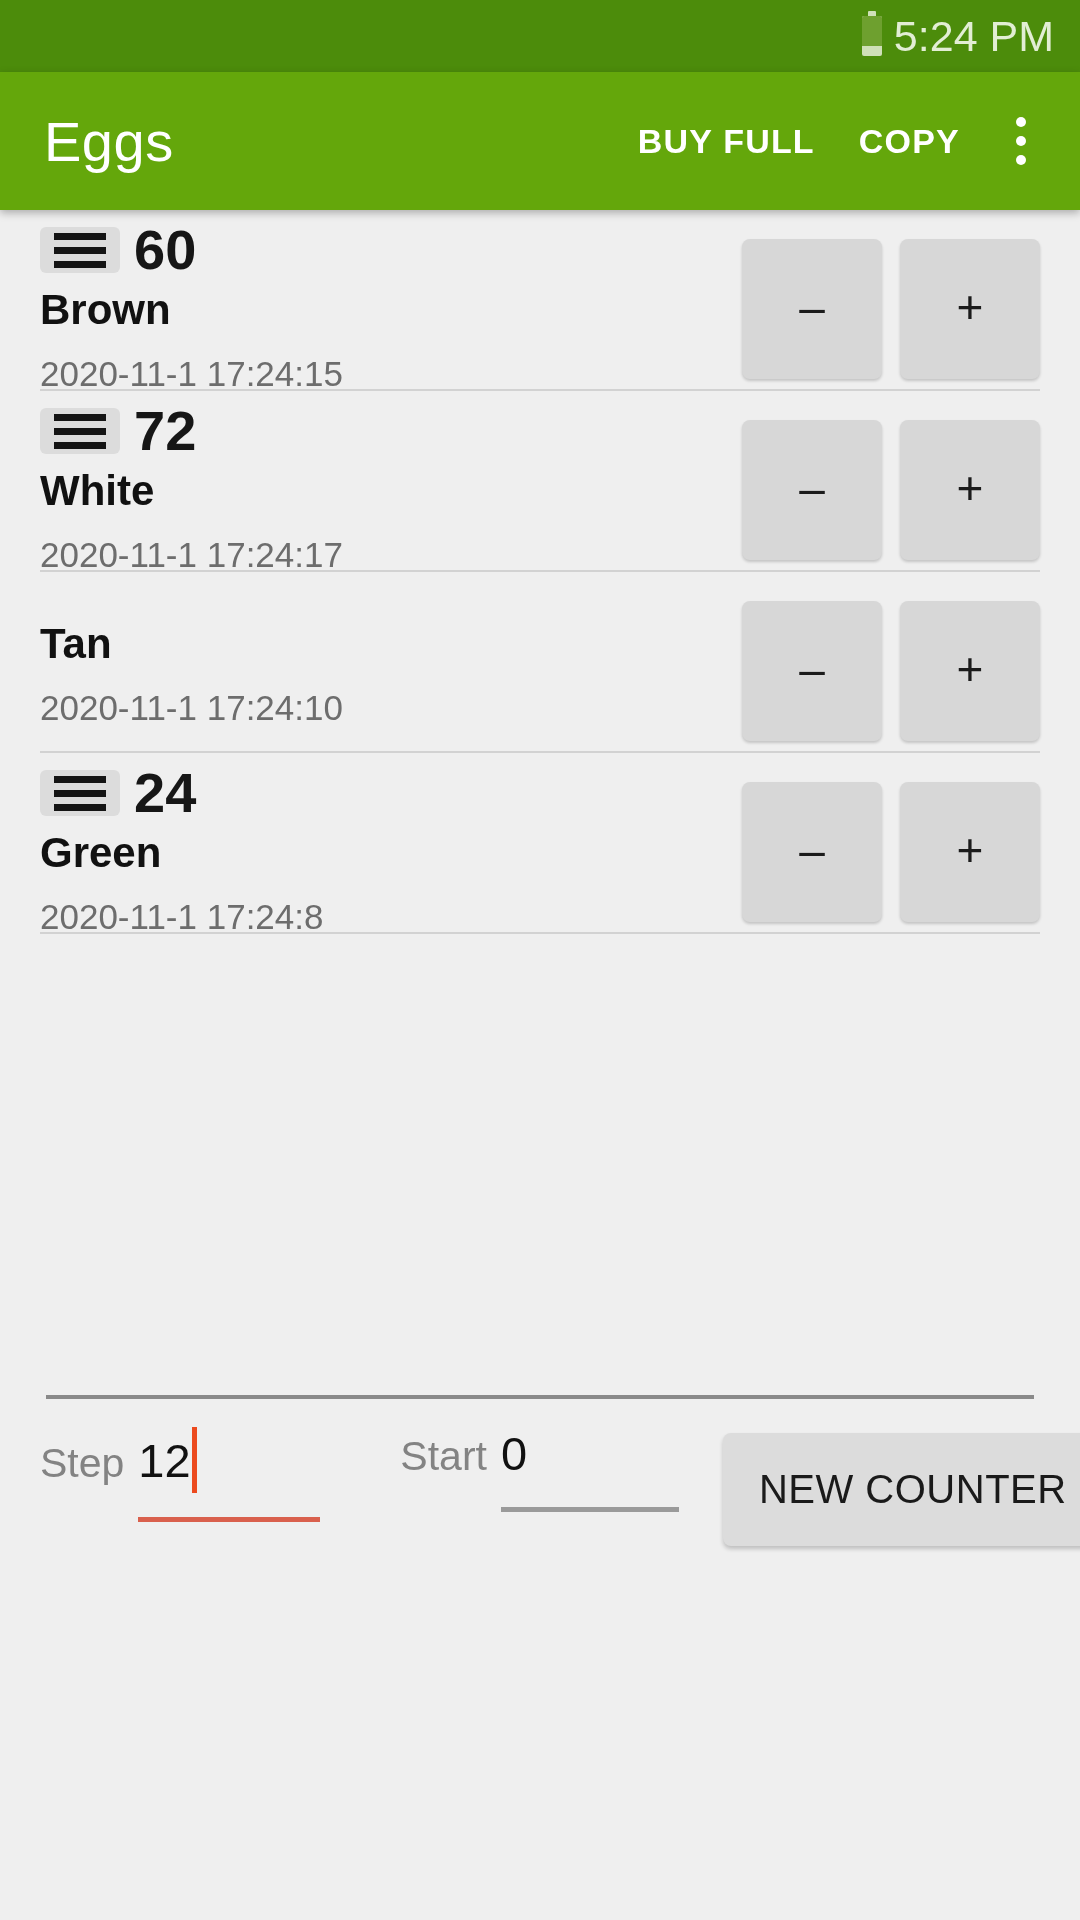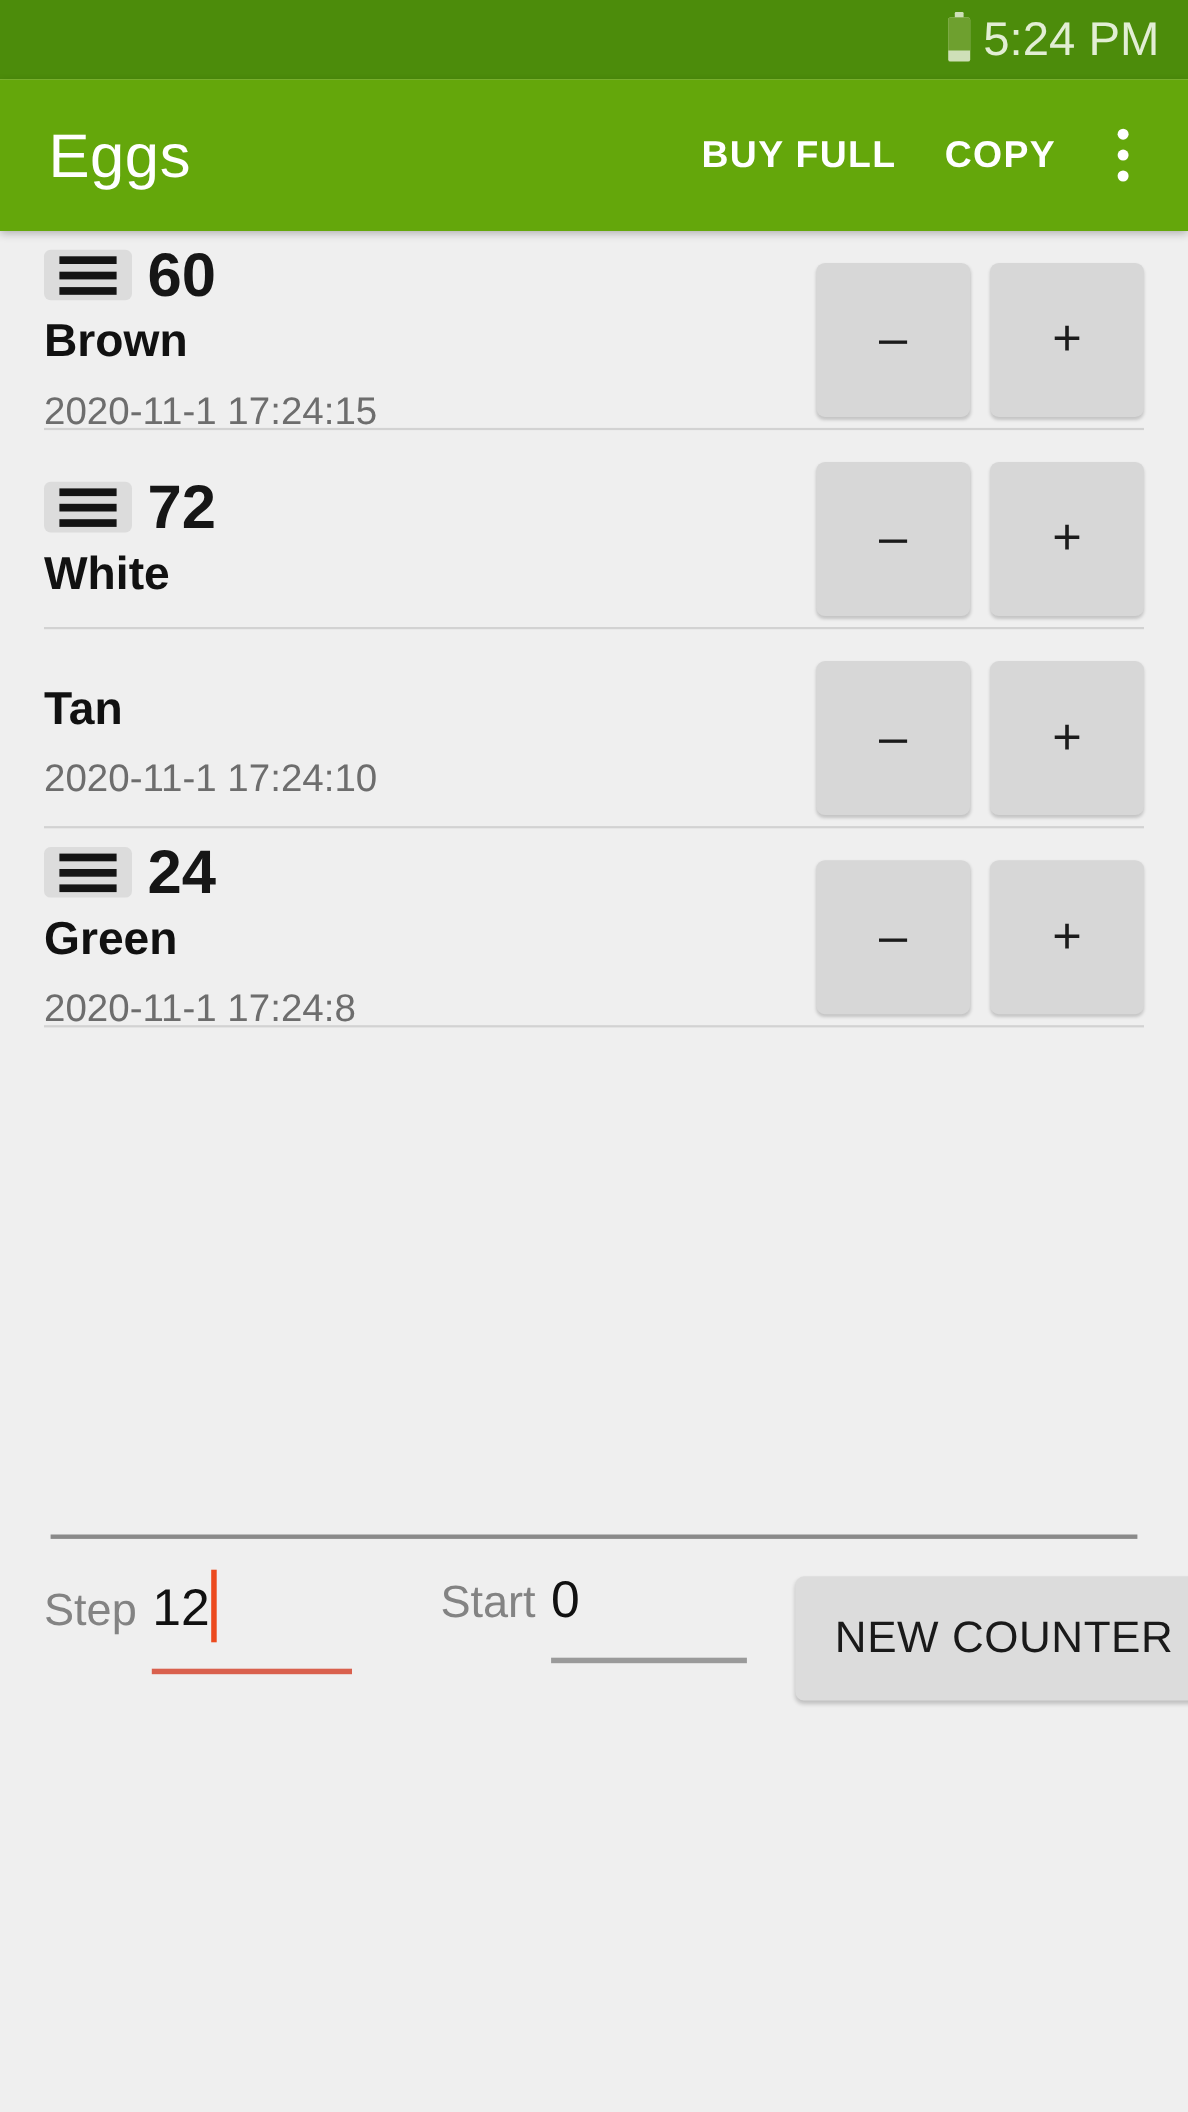--- a/index.html
+++ b/index.html
@@ -333,20 +333,21 @@
       <div class="row-left">
         <div class="count-line">
           <div class="drag-handle">
             <span></span>
             <span></span>
             <span></span>
           </div>
           <div class="count-value">72</div>
         </div>
         <div class="row-name">White</div>
+        <div class="row-time">2020-11-1 17:24:17</div>
       </div>
       <div class="row-buttons">
         <button class="step-btn">
             <span class="glyph">–</span>
           </button>
         <button class="step-btn">
             <span class="glyph">+</span>
           </button>
       </div>
     </div>

